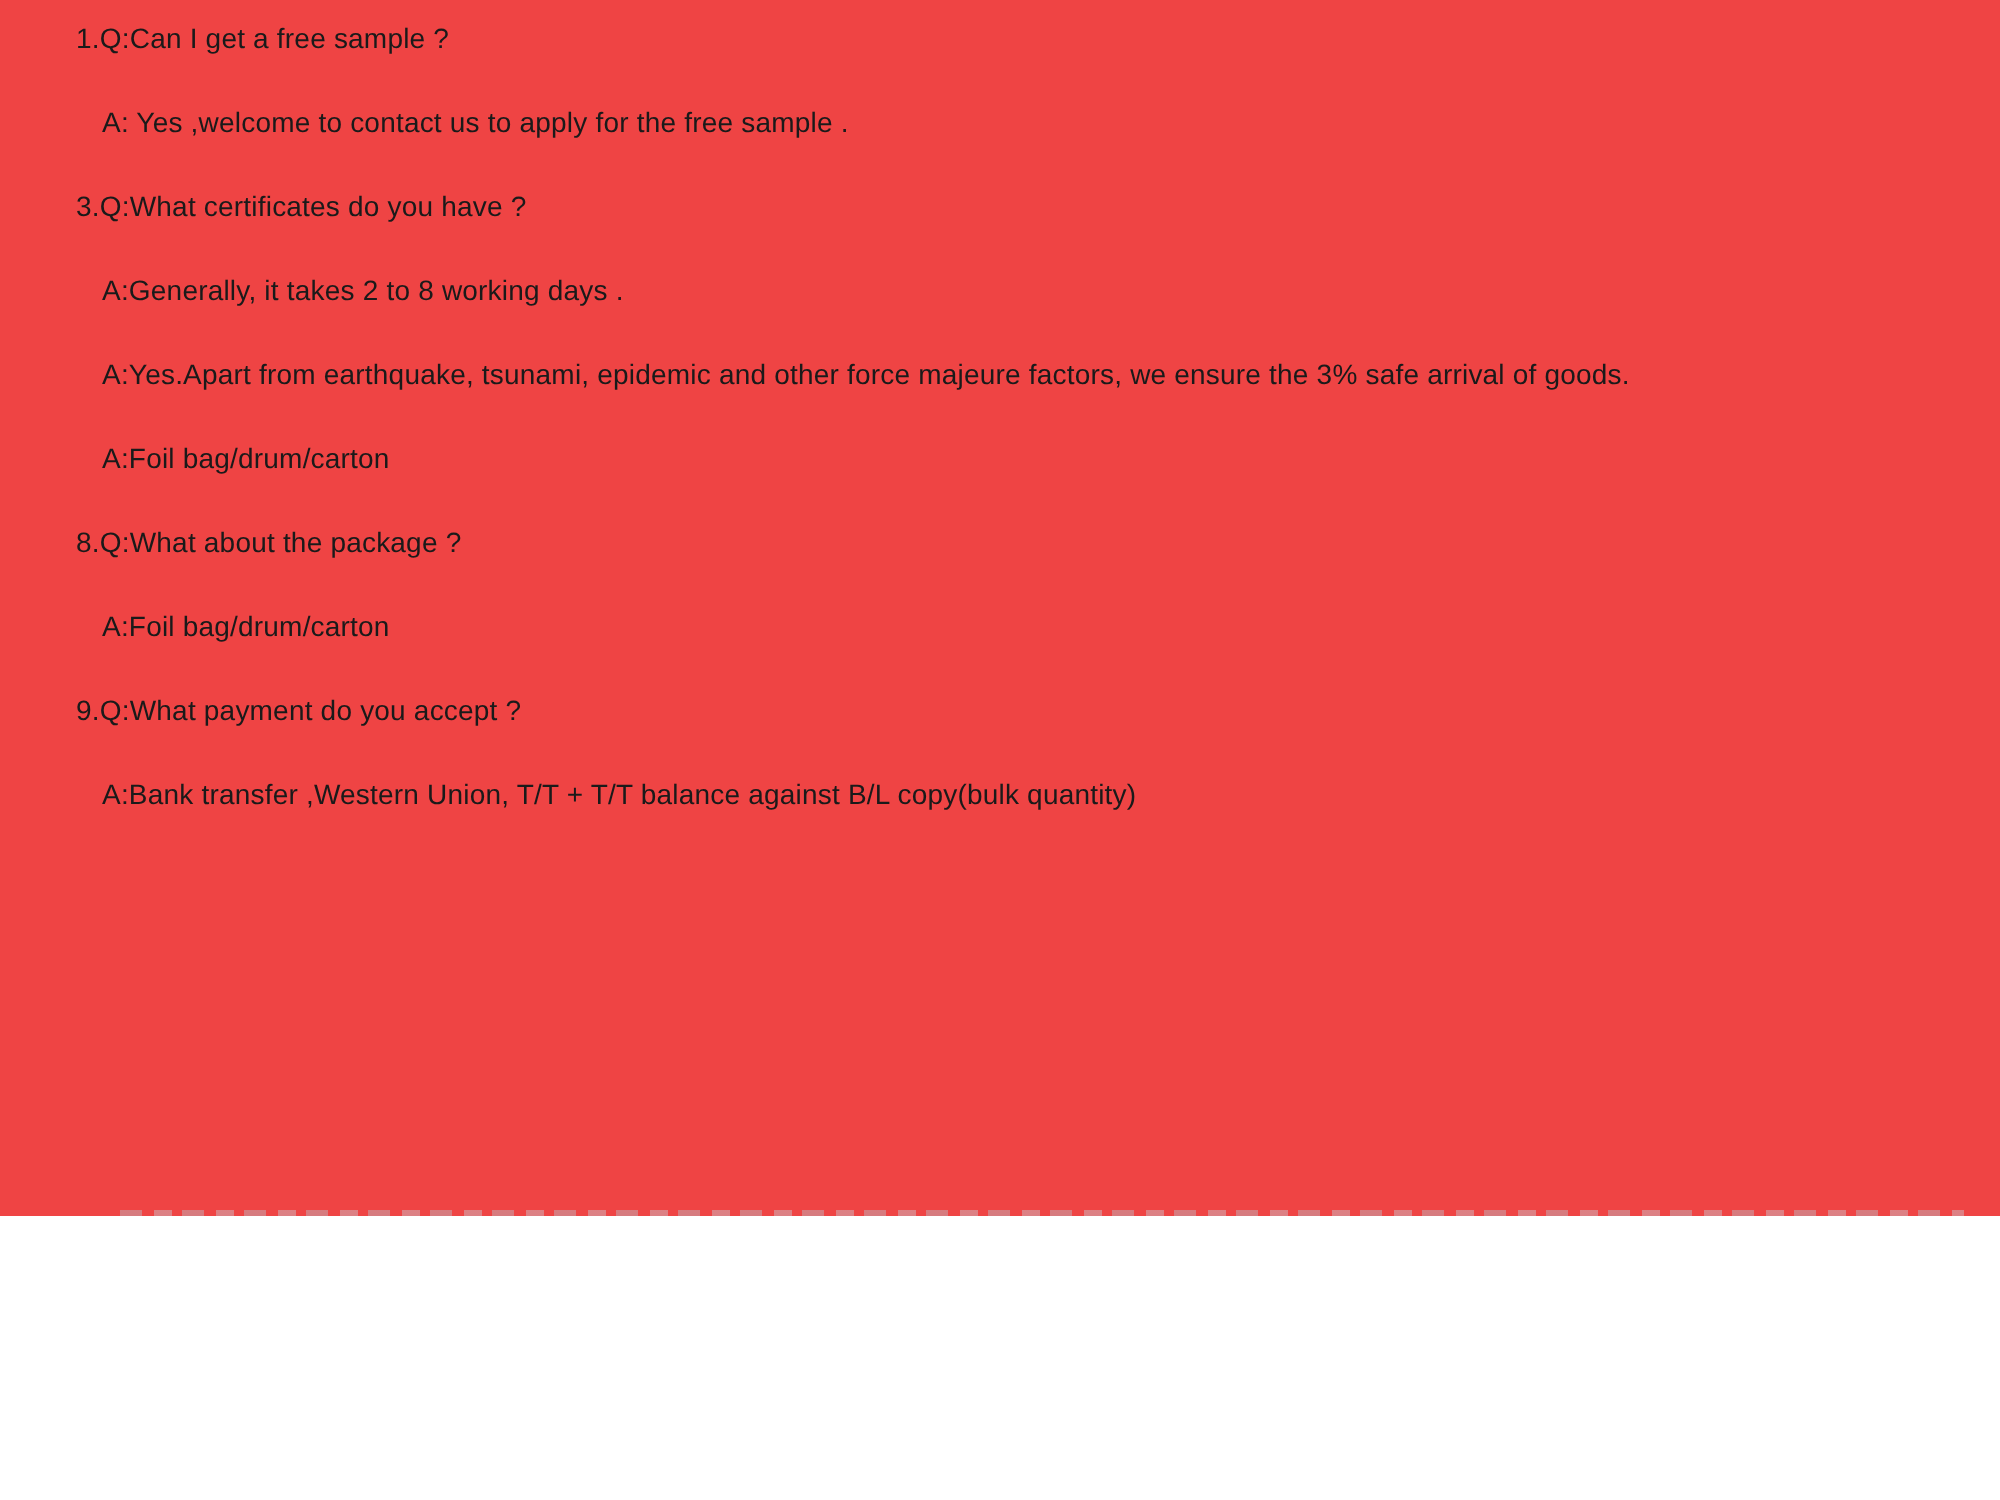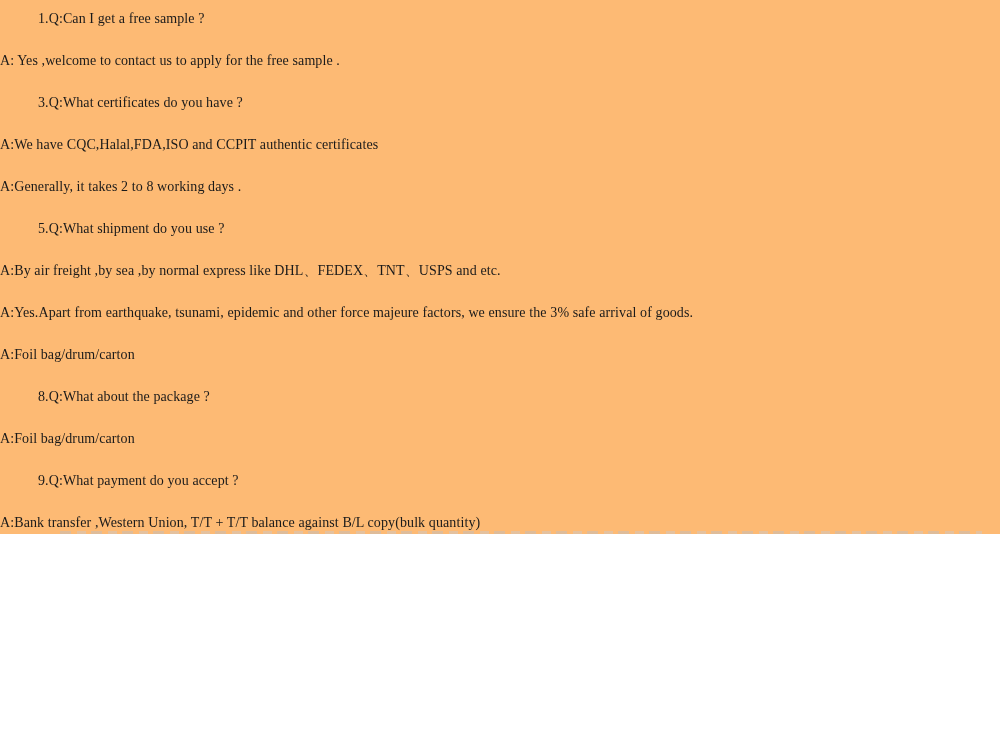--- a/index.html
+++ b/index.html
@@ -2,40 +2,41 @@
 <html><head>
 <meta charset="utf-8">
 <style>
   * { margin: 0; padding: 0; box-sizing: border-box; }
   html, body {
     background: #ffffff;
   }
   .page {
     position: relative;
     width: 1000px;
-    height: 534px;
-    background: #fdba74;
+    height: 608px;
+    background: #ef4444;
     overflow: hidden;
-    font-family: Liberation Serif, serif;
+    font-family: Liberation Sans, sans-serif;
     color: #1a1a1a;
   }
   .faq-list {
     margin-top: -2px;
   }
   .faq-line {
     height: 42px;
     line-height: 42px;
     font-size: 14px;
     white-space: pre;
     letter-spacing: 0.1px;
   }
   .faq-line.question {
     padding-left: 38px;
   }
   .faq-line.answer {
+    padding-left: 51px;
   }
   
   .cutoff-remnant {
     position: absolute;
     left: 60px;
     right: 18px;
     bottom: 0;
     height: 3px;
     opacity: 0.45;
     background: repeating-linear-gradient(
@@ -52,34 +53,29 @@
 
 <div class="page">
   <div class="faq-list">
   <div>
     <div class="faq-line question">1.Q:Can I get a free sample ?</div>
     <div class="faq-line answer">A: Yes ,welcome to contact us to apply for the free sample .</div>
   </div>
 
   <div>
     <div class="faq-line question">3.Q:What certificates do you have ?</div>
-    <div class="faq-line answer">A:We have CQC,Halal,FDA,ISO and CCPIT authentic certificates</div>
   </div>
 
   <div>
   </div>
 
   <div>
     <div class="faq-line answer">A:Generally, it takes 2 to 8 working days .</div>
   </div>
 
-  <div>
-    <div class="faq-line question">5.Q:What shipment do you use ?</div>
-    <div class="faq-line answer">A:By air freight ,by sea ,by normal express like DHL、FEDEX、TNT、USPS and etc.</div>
-  </div>
 
   <div>
     <div class="faq-line answer">A:Yes.Apart from earthquake, tsunami, epidemic and other force majeure factors, we ensure the 3% safe arrival of goods.</div>
   </div>
 
   <div>
     <div class="faq-line answer">A:Foil bag/drum/carton</div>
   </div>
 
   <div>

